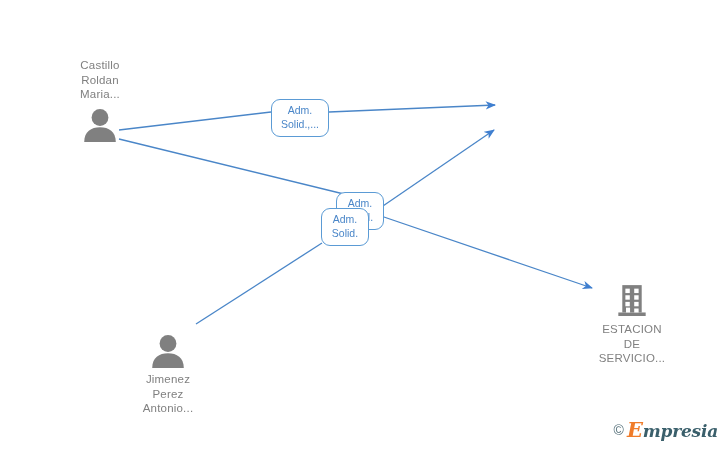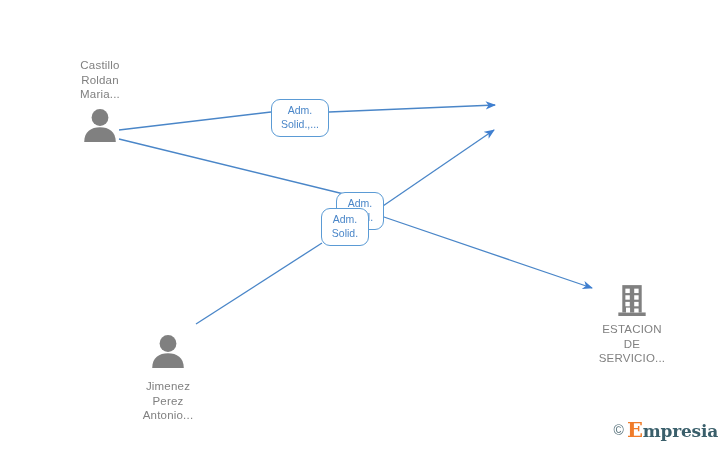--- a/index.html
+++ b/index.html
@@ -43,21 +43,21 @@
 
   
   #watermark{
     position:absolute;right:10px;bottom:8px;
     display:flex;align-items:center;gap:3px;
     font-size:15px;
   }
   #watermark .copy{color:#55707a;font-size:14px;}
   #watermark .emp{
     font-family:"DejaVu Serif","Liberation Serif",serif;
-    font-weight:bold;font-size:17px;
+    font-style:italic;font-weight:bold;font-size:17px;
     color:#3a5f6b;letter-spacing:-.2px;
   }
   #watermark .emp .e{color:#f07c2a;font-size:21px;}
 </style>
 </head>
 <body>
 
 <div id="canvas">
 
   <svg class="edges" viewBox="0 0 728 450">
@@ -100,21 +100,21 @@
     </div>
   </div>
 
   <div class="node" style="left:120px;top:334px;width:96px;">
     <div class="icon-wrap">
       <svg width="38" height="34" viewBox="0 0 38 34">
         <circle cx="19" cy="9.5" r="8.4" fill="#808080"></circle>
         <path d="M3.2 34 C3.2 23.6 10.2 19.2 19 19.2 C27.8 19.2 34.8 23.6 34.8 34 Z" fill="#808080"></path>
       </svg>
     </div>
-    <div class="node-label" style="margin-top:11px;">Jimenez
+    <div class="node-label" style="margin-top:4px;">Jimenez
 Perez
 Antonio...</div>
   </div>
 
 
   <div class="node" style="left:562px;top:284px;width:140px;">
     <div class="icon-wrap">
       <svg width="30" height="34" viewBox="0 0 34 38">
         <rect x="6" y="1" width="22" height="31" fill="#808080"></rect>
         <rect x="1.5" y="32" width="31" height="4" fill="#808080"></rect>

